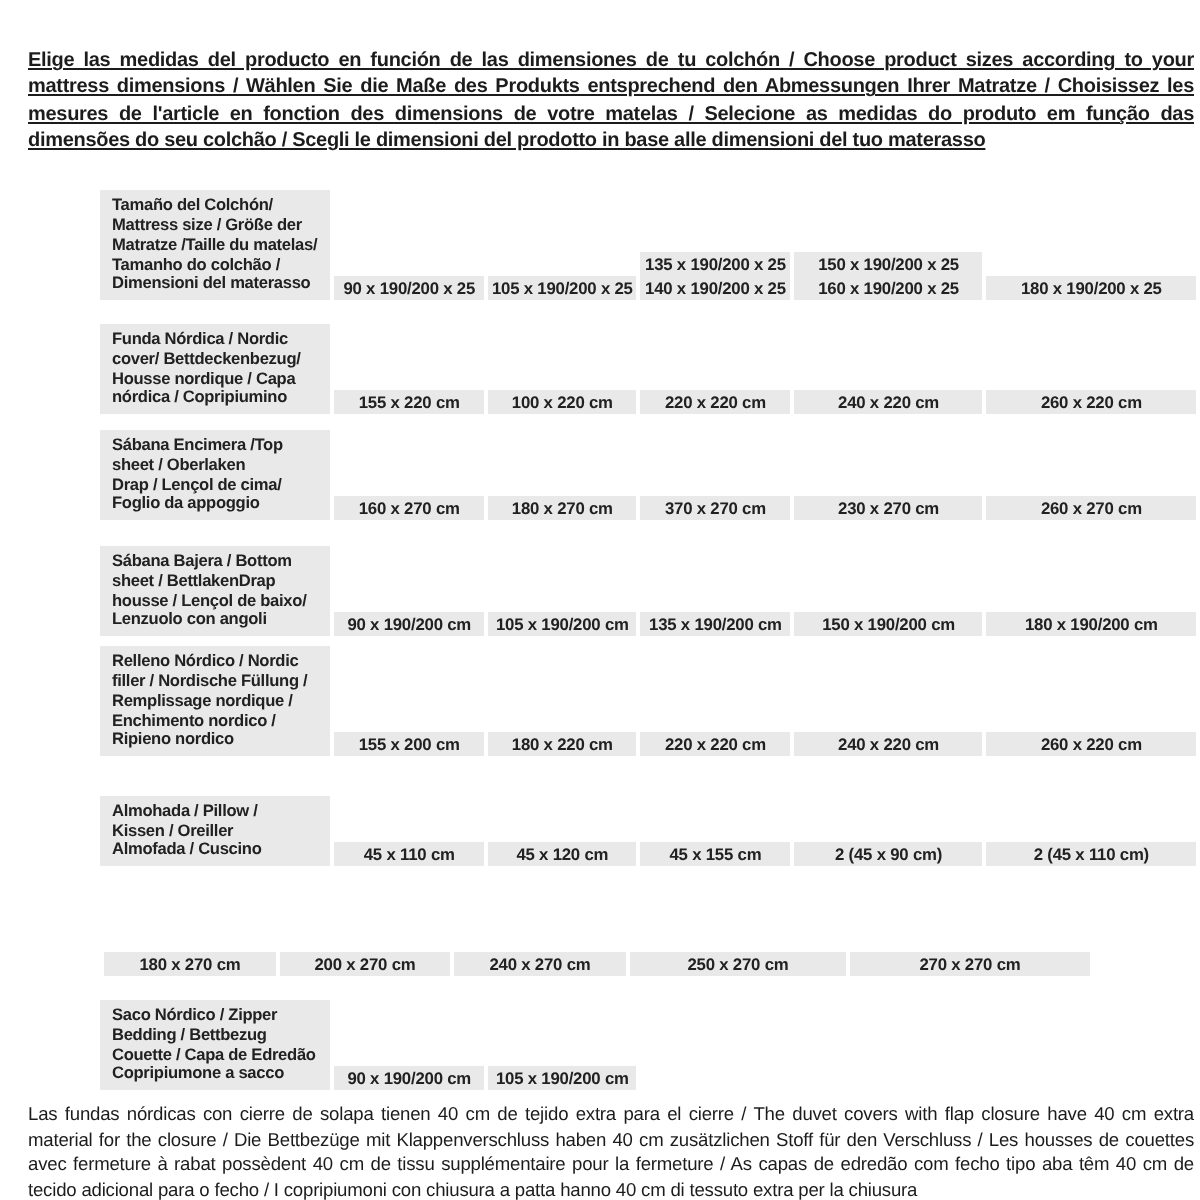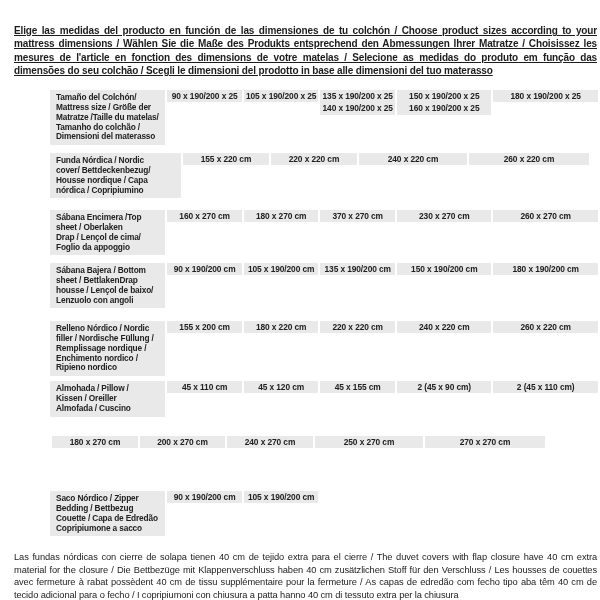--- a/index.html
+++ b/index.html
@@ -7,21 +7,21 @@
     width:600px;height:600px;background:#fff;overflow:hidden;
     font-family:"Liberation Sans",sans-serif;color:#212121;
     -webkit-font-smoothing:antialiased;
   }
   .wrap{padding:14px 0 0 14px;}
   .intro{
     width:583px;font-size:10px;font-weight:700;line-height:1.33;
     text-align:justify;letter-spacing:-0.15px;color:#1c1c1c;text-decoration:underline;
   }
   .tbl{width:584px;margin-top:13px;}
-  .row{display:flex;align-items:flex-start;margin-bottom:3px;padding-left:36px;}
+  .row{display:flex;align-items:flex-end;margin-bottom:3px;padding-left:36px;}
   .cell{background:#e9e9e9;box-sizing:border-box;}
   .label{
     width:131px;display:flex;align-items:center;
     padding:3px 1px 3px 6px;
     font-size:8.3px;font-weight:700;line-height:1.18;
     letter-spacing:-0.15px;white-space:pre-line;text-align:left;
   }
   .val{
     display:flex;align-items:center;justify-content:center;
     margin-left:2px;text-align:center;
@@ -61,20 +61,21 @@
 160 x 190/200 x 25</div>
       <div class="cell val c5">180 x 190/200 x 25</div>
     </div>
 
     <div class="row r2">
       <div class="cell label">Funda Nórdica / Nordic
 cover/ Bettdeckenbezug/
 Housse nordique / Capa
 nórdica / Copripiumino</div>
       <div class="cell val c1">155 x 220 cm</div>
+      <div class="cell val c2">100 x 220 cm</div>
       <div class="cell val c3">220 x 220 cm</div>
       <div class="cell val c4">240 x 220 cm</div>
       <div class="cell val c5">260 x 220 cm</div>
     </div>
 
     <div class="row r3">
       <div class="cell label">Sábana Encimera /Top
 sheet / Oberlaken
 Drap / Lençol de cima/
 Foglio da appoggio</div>

